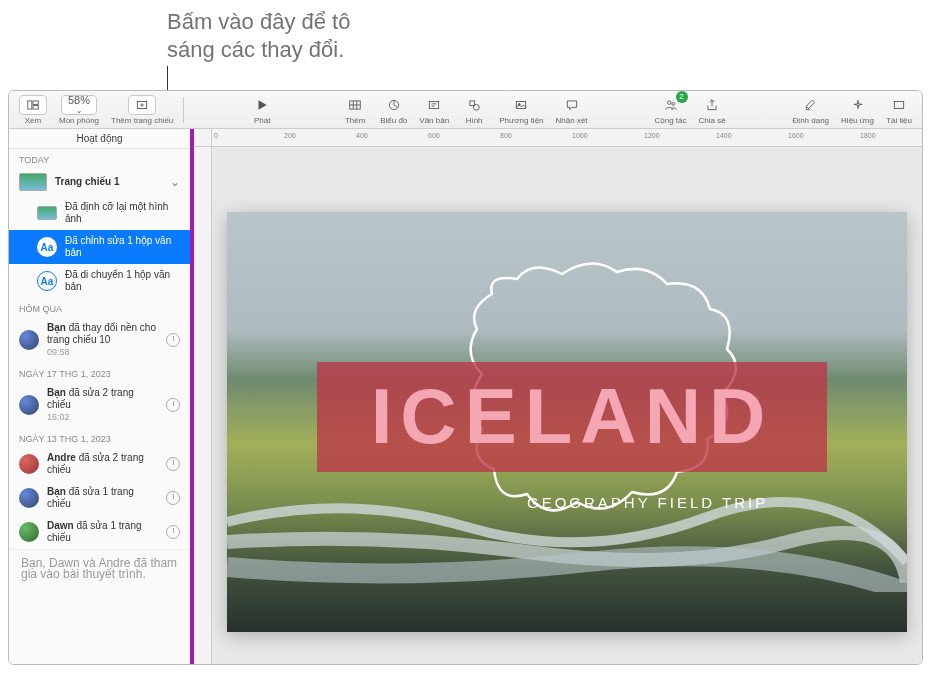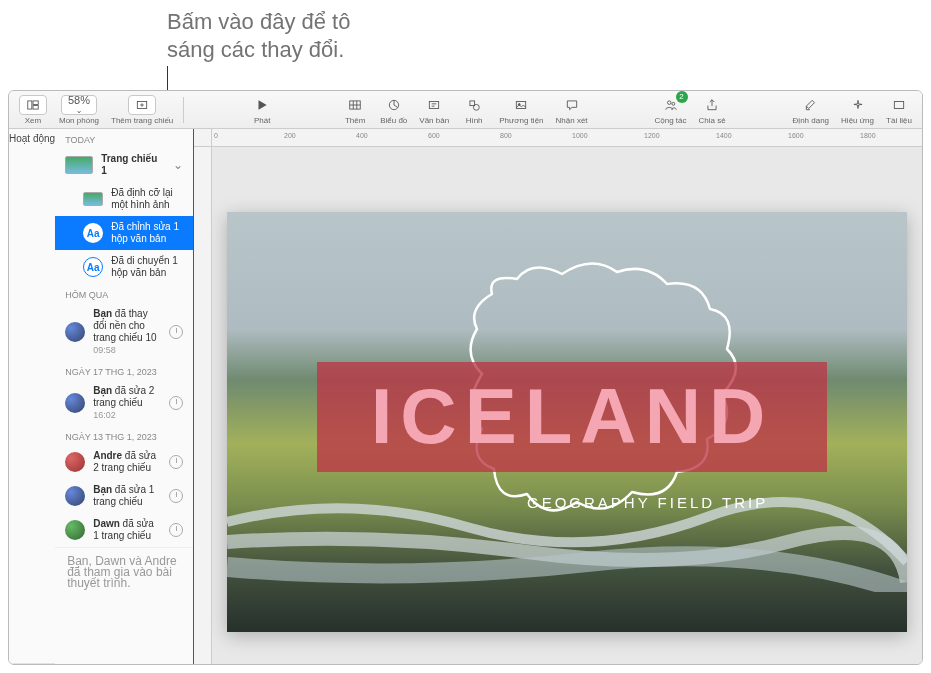--- a/index.html
+++ b/index.html
@@ -18,21 +18,21 @@
 .tb-btn.noborder { border: none; background: transparent; }
 .tb-label { font-size: 8px; color: #666; margin-top: 1px; white-space: nowrap; }
 .tb-spacer { flex: 1; }
 .collab-badge { position: relative; }
 .collab-badge::after { content: "2"; position: absolute; top:-4px; right:-4px; background:#2aa64a; color:#fff; font-size:8px; width:12px; height:12px; border-radius:6px; display:flex; align-items:center; justify-content:center; }
 
 
 .main { flex: 1; display: flex; overflow: hidden; }
 
 
-.sidebar { width: 185px; background: #fafafa; border-right: 1px solid #a21caf; display: flex; flex-direction: row; overflow: hidden; }
+.sidebar { width: 185px; background: #fafafa; border-right: 4px solid #a21caf; display: flex; flex-direction: column; overflow: hidden; }
 .sidebar-header { font-size: 10px; text-align: center; padding: 4px 0; color: #444; border-bottom: 1px solid #e2e2e2; }
 .sidebar-scroll { flex:1; overflow-y:auto; }
 .section-label { font-size: 9px; color: #888; text-transform: uppercase; padding: 6px 10px 3px; }
 .activity-row { display:flex; align-items:center; padding: 5px 10px; gap:8px; font-size:10px; color:#333; position:relative; }
 .activity-row .avatar { width: 20px; height: 20px; border-radius: 50%; background: #999; flex-shrink:0; }
 .activity-row .avatar.red { background: radial-gradient(circle at 30% 30%, #d66, #933); }
 .activity-row .avatar.blue { background: radial-gradient(circle at 30% 30%, #68d, #346); }
 .activity-row .avatar.green { background: radial-gradient(circle at 30% 30%, #6b6, #363); }
 .activity-row .thumb { width: 28px; height: 18px; border: 1px solid #aaa; border-radius: 2px; background: linear-gradient(#4a6, #7bd); flex-shrink:0; }
 .activity-row .txt { flex:1; line-height: 12px; }

